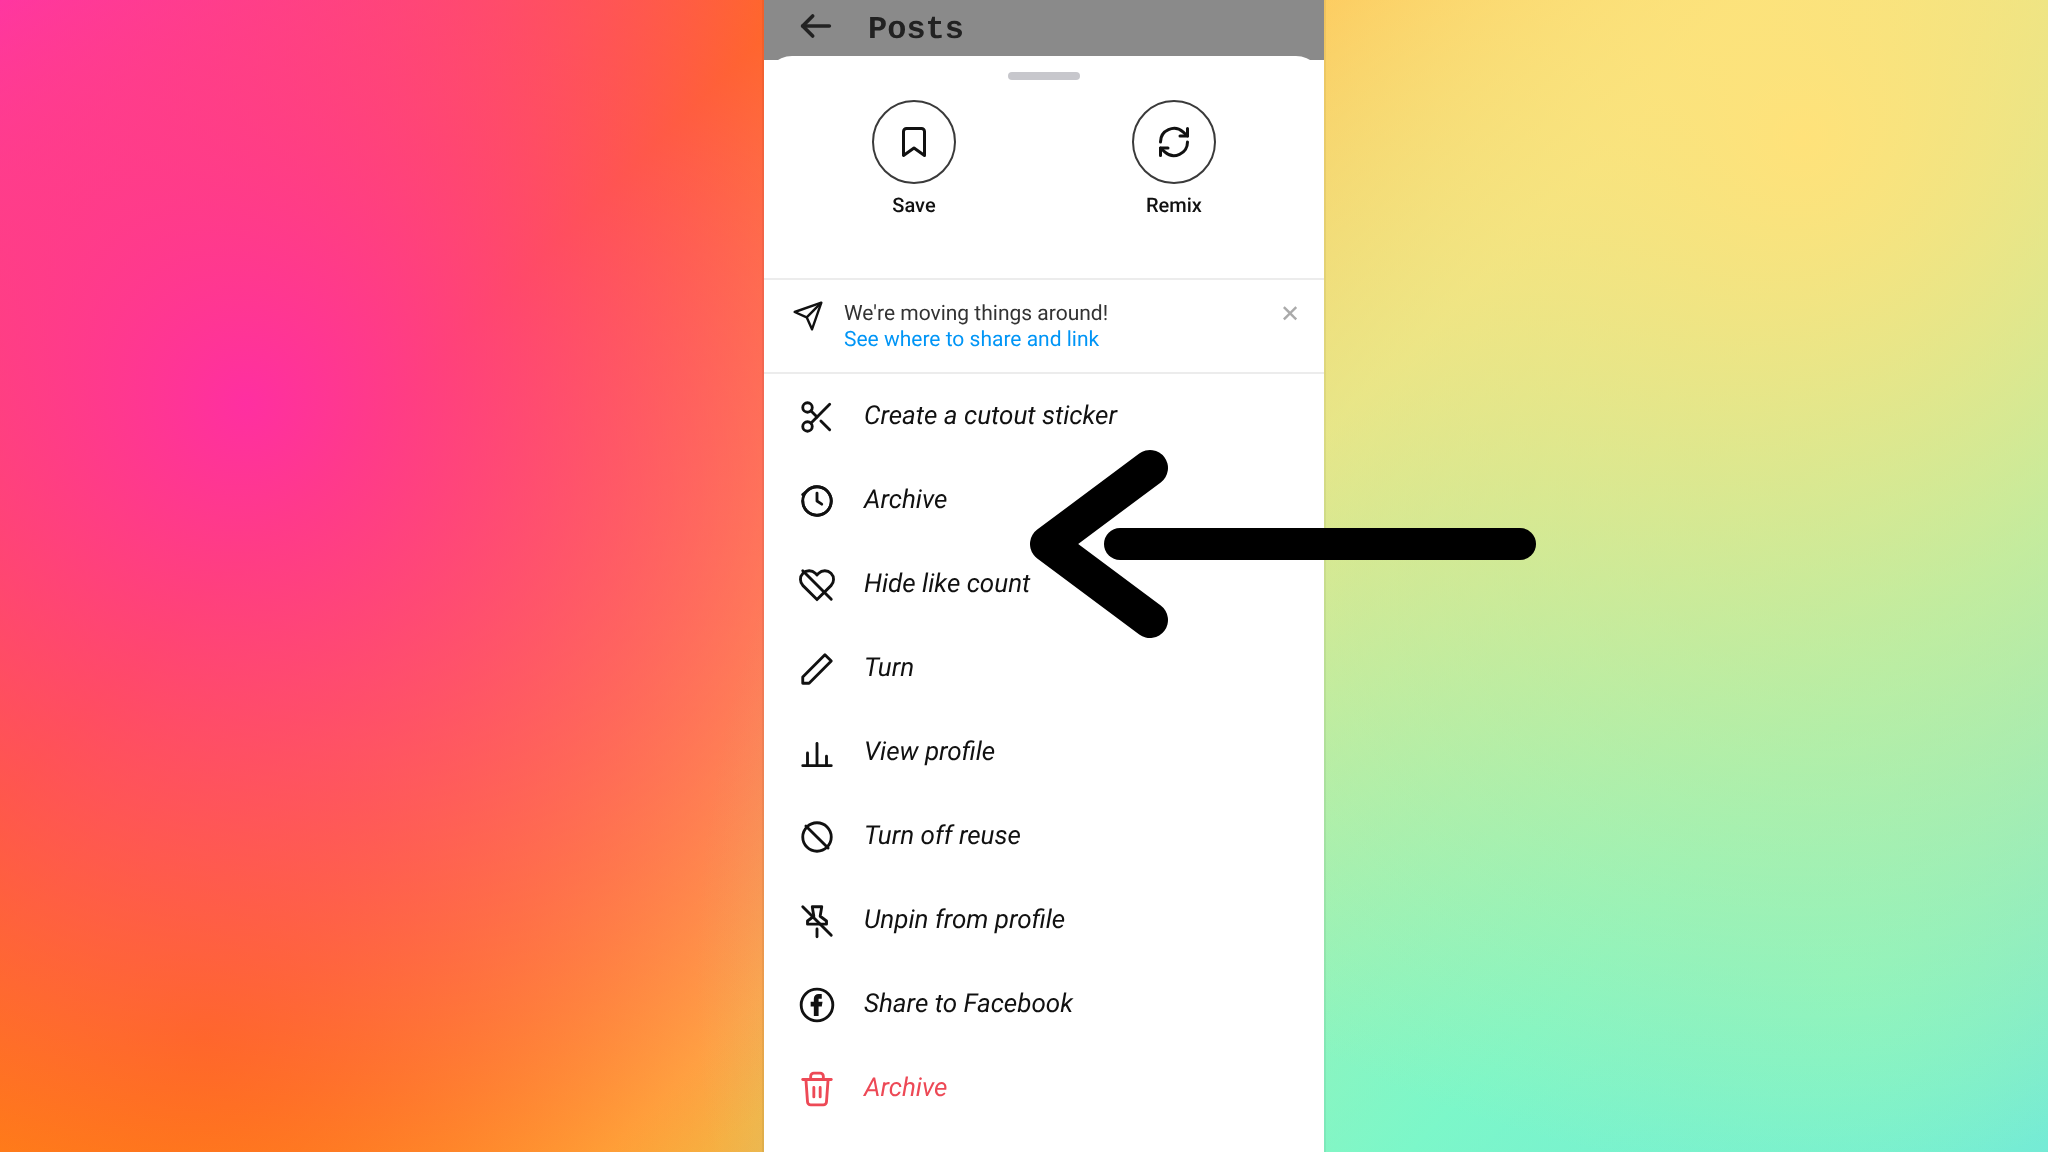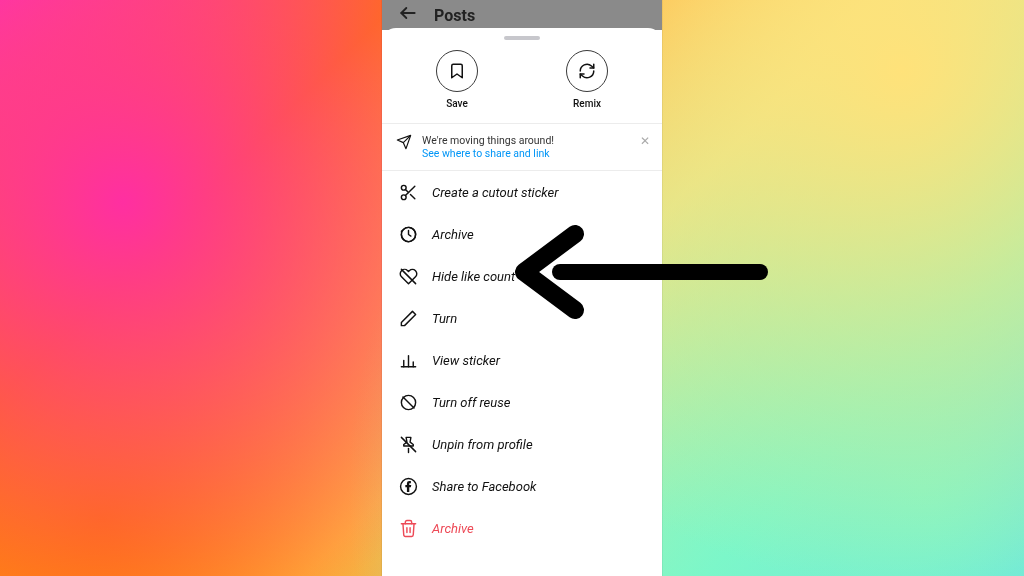--- a/index.html
+++ b/index.html
@@ -37,39 +37,40 @@
     background: #8a8a8a;
     display: flex;
     align-items: center;
     padding: 0 16px;
     gap: 16px;
   }
   .behind-header .title {
     font-weight: 700;
     font-size: 16px;
     color: #222;
+    font-family: Liberation Mono, monospace;
   }
   .sheet {
     position: absolute;
     top: 28px; left: 0; right: 0; bottom: 0;
     background: #fff;
     border-radius: 14px 14px 0 0;
     display: flex;
     flex-direction: column;
   }
   .grabber {
     width: 36px; height: 4px;
     background: #c7c7cc;
     border-radius: 2px;
     margin: 8px auto 6px;
   }
   .action-row {
     display: flex;
     justify-content: space-around;
-    padding: 4px 10px 14px;
+    padding: 4px 10px 30px;
     border-bottom: 1px solid #ececec;
   }
   .action {
     display: flex;
     flex-direction: column;
     align-items: center;
     gap: 6px;
     width: 64px;
   }
   .action .circle {
@@ -239,21 +240,21 @@
 
       <div class="item">
         <span class="icon-slot">
           <svg width="19" height="19" viewBox="0 0 24 24" fill="none" stroke="#111" stroke-width="1.8" stroke-linecap="round" stroke-linejoin="round">
               <line x1="6" y1="20" x2="6" y2="12"></line>
               <line x1="12" y1="20" x2="12" y2="6"></line>
               <line x1="18" y1="20" x2="18" y2="14"></line>
               <line x1="3" y1="20" x2="21" y2="20"></line>
             </svg>
         </span>
-        <span class="label">View sticker</span>
+        <span class="label">View profile</span>
       </div>
 
       <div class="item">
         <span class="icon-slot">
           <svg width="19" height="19" viewBox="0 0 24 24" fill="none" stroke="#111" stroke-width="1.8" stroke-linecap="round" stroke-linejoin="round">
               <circle cx="12" cy="12" r="9"></circle>
               <line x1="5" y1="5" x2="19" y2="19"></line>
             </svg>
         </span>
         <span class="label">Turn off reuse</span>

